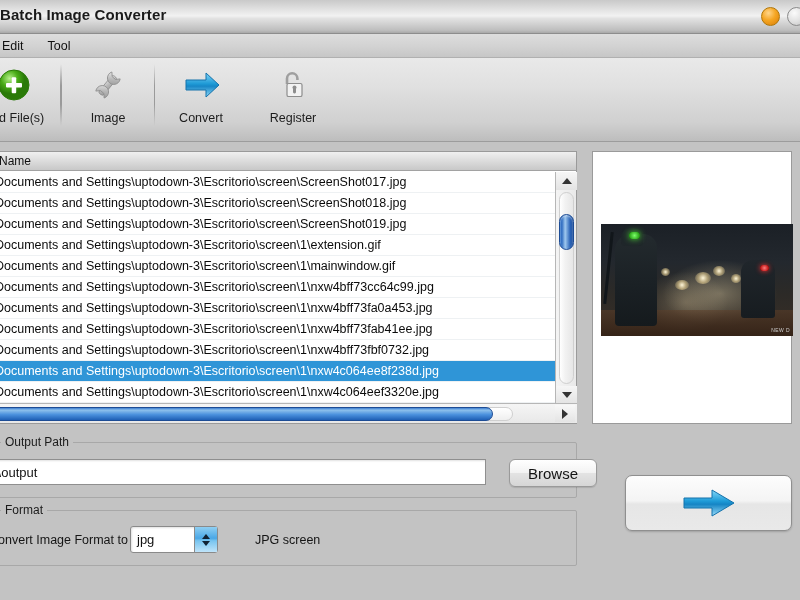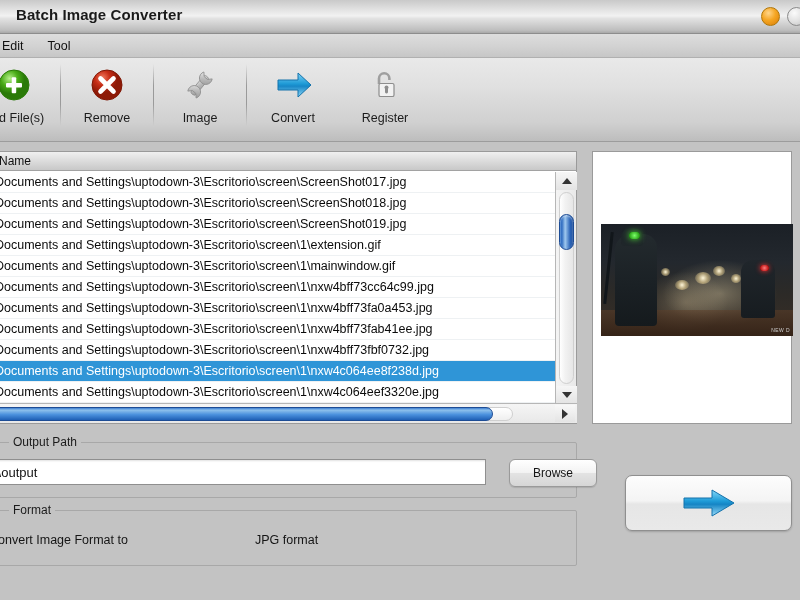--- a/index.html
+++ b/index.html
@@ -15,21 +15,21 @@
   }
 
   
   .titlebar {
     position: absolute; left: -32px; top: 0; width: 832px; height: 34px;
     background: linear-gradient(to bottom,
        #c9c9c9 0%, #dcdcdc 22%, #f2f2f2 48%, #e2e2e2 56%, #bdbdbd 92%, #a8a8a8 100%);
     border-bottom: 1px solid #8d8d8d;
   }
   .titlebar-text {
-    position: absolute; left: 48px; top: 6px;
+    position: absolute; left: 32px; top: 6px;
     font-size: 15px; font-weight: bold; color: #1a1a1a;
     letter-spacing: .1px;
     white-space: nowrap;
   }
   .win-buttons { position: absolute; right: -6px; top: 7px; display: flex; gap: 7px; }
   .win-btn {
     width: 19px; height: 19px; border-radius: 50%;
     border: 1px solid #8a8a8a;
   }
   .win-btn.amber {
@@ -208,39 +208,39 @@
   }
 
   
   .groupbox {
     position: absolute;
     border: 1px solid #a8a8a8;
     border-radius: 2px;
     background: transparent;
   }
   .gb-title {
-    position: absolute; top: -8px; left: 16px;
+    position: absolute; top: -8px; left: 8px;
     background: #c3c3c3; padding: 0 4px;
     font-size: 12px; color: #1b1b1b; white-space: nowrap; text-align: center;
   }
   #gb-output { left: 24px; top: 300px; width: 585px; height: 56px; }
   #gb-format { left: 24px; top: 368px; width: 585px; height: 56px; }
 
   .text-input {
     position: absolute; left: -5px; top: 16px; width: 498px; height: 26px;
     background: #ffffff; border: 1px solid #8f8f8f;
     box-shadow: inset 1px 1px 2px rgba(0,0,0,.12);
     font-size: 13px; color: #111; padding: 3px 5px; line-height: 20px;
     white-space: nowrap; overflow: hidden;
   }
   .btn-browse {
     position: absolute; left: 516px; top: 16px; width: 88px; height: 28px;
     background: linear-gradient(to bottom, #ffffff 0%, #f3f3f3 48%, #e3e3e3 52%, #d6d6d6 100%);
     border: 1px solid #9a9a9a; border-radius: 6px;
-    font-size: 12px; color: #141414;
+    font-size: 15px; color: #141414;
     display: flex; align-items: center; justify-content: center;
     box-shadow: 0 1px 1px rgba(0,0,0,.12);
   }
 
   .fmt-label {
     position: absolute; left: -4px; top: 22px;
     font-size: 12.5px; color: #151515; white-space: nowrap;
   }
   .stepper {
     position: absolute; left: 137px; top: 15px; width: 88px; height: 27px;
@@ -308,36 +308,20 @@
           <rect x="12" y="18" width="16" height="4.5" fill="#fff" rx="1"></rect>
           <rect x="17.7" y="12.2" width="4.5" height="16" fill="#fff" rx="1"></rect>
         </svg>
       </div>
       <div class="tb-label">Add File(s)</div>
     </div>
 
 
     <div class="tb-sep"></div>
 
-    <div class="tb-btn">
-      <div class="tb-icon">
-        <svg width="40" height="40" viewBox="0 0 40 40">
-          <defs>
-              <radialGradient id="gRed" cx="35%" cy="26%">
-            <stop offset="0%" stop-color="#f07a5e"></stop>
-                <stop offset="50%" stop-color="#c62d16"></stop>
-            <stop offset="100%" stop-color="#8e1a07"></stop>
-              </radialGradient>
-            </defs>
-          <circle cx="20" cy="20" r="15" fill="url(#gRed)" stroke="#7f1705" stroke-width="1"></circle>
-          <path d="M13.5 13.5 L26.5 26.5 M26.5 13.5 L13.5 26.5" stroke="#fff" stroke-width="4.6" stroke-linecap="round"></path>
-        </svg>
-      </div>
-      <div class="tb-label">Remove</div>
-    </div>
 
 
     <div class="tb-sep"></div>
 
     <div class="tb-btn">
       <div class="tb-icon">
         <svg width="40" height="40" viewBox="0 0 40 40">
           <defs>
               <linearGradient id="gWr" x1="0" y1="0" x2="1" y2="1">
             <stop offset="0%" stop-color="#e9e9e9"></stop>
@@ -448,21 +432,28 @@
 
     <div class="groupbox" id="gb-output">
       <div class="gb-title">Output Path</div>
       <div class="text-input">:\output</div>
       <div class="btn-browse">Browse</div>
     </div>
 
     <div class="groupbox" id="gb-format">
       <div class="gb-title">Format</div>
       <div class="fmt-label">Convert Image Format to</div>
-      <div class="fmt-desc">JPG format</div>
+      <div class="stepper">
+        <div class="stepper-value">jpg</div>
+        <div class="stepper-arrows">
+          <div class="arrow-up"></div>
+          <div class="arrow-dn"></div>
+        </div>
+      </div>
+      <div class="fmt-desc">JPG screen</div>
     </div>
 
     <div class="big-convert">
       <svg width="62" height="34" viewBox="0 0 62 34">
         <defs>
             <linearGradient id="gArr2" x1="0" y1="0" x2="0" y2="1">
           <stop offset="0%" stop-color="#86d8f8"></stop>
               <stop offset="42%" stop-color="#1f9cd8"></stop>
           <stop offset="55%" stop-color="#1585c5"></stop>
               <stop offset="100%" stop-color="#9adcf9"></stop>

